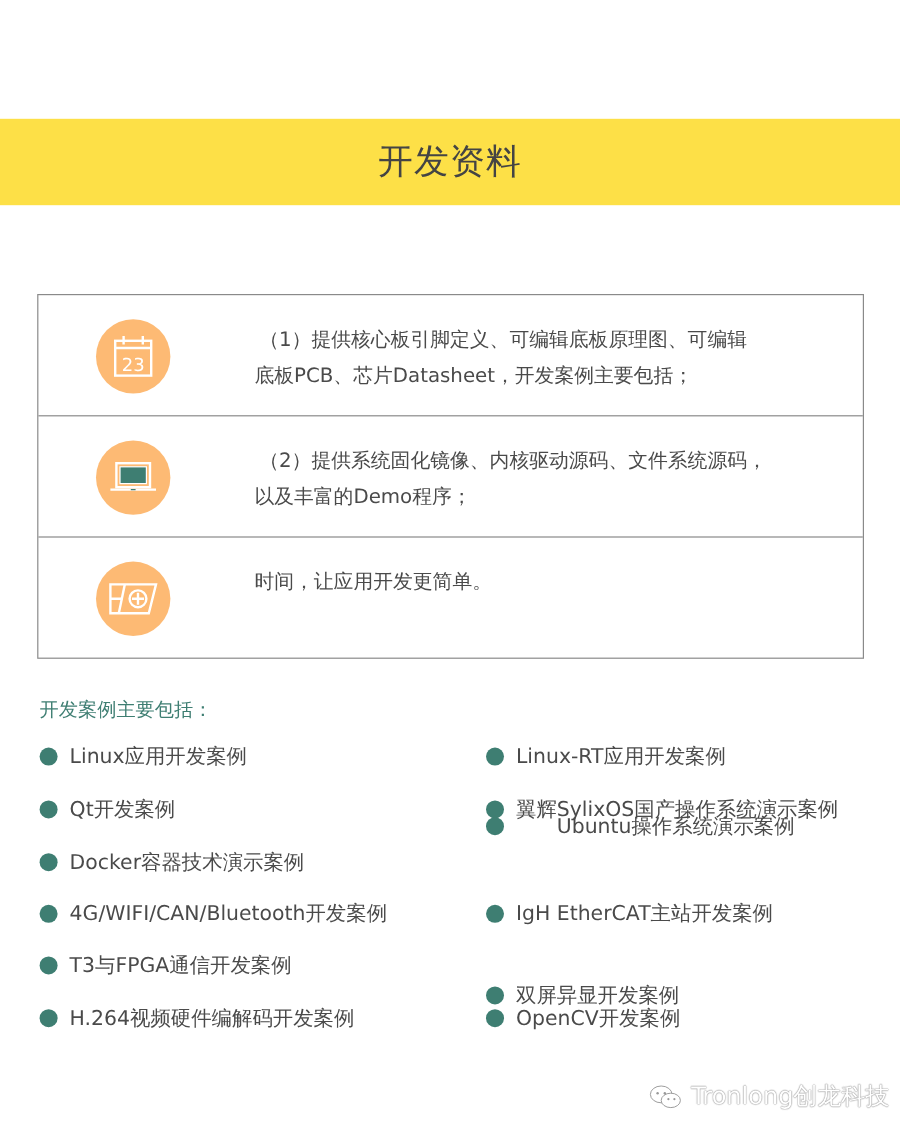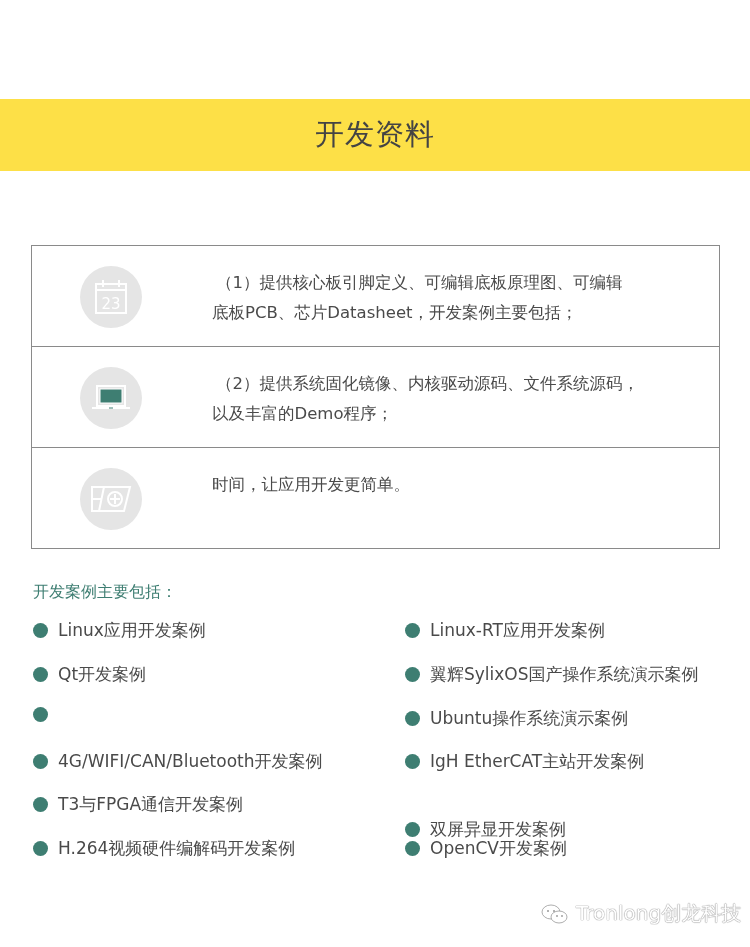--- a/index.html
+++ b/index.html
@@ -19,21 +19,21 @@
       position: absolute; left: 31px; top: 245px; width: 689px; height: 304px;
       border: 1.5px solid #8a8a8a;
     }
     .feature-row {
       position: relative; height: 101px;
       border-bottom: 1.5px solid #8a8a8a;
     }
     .feature-row:last-child { border-bottom: none; }
     .feature-icon {
       position: absolute; left: 48px; top: 20px; width: 62px; height: 62px;
-      border-radius: 50%; background: #e5e5e5;
+      border-radius: 50%; background: #fdba74;
       display: flex; align-items: center; justify-content: center;
     }
     .feature-text {
       position: absolute; left: 180px; top: 22px; width: 470px;
       font-size: 16.5px; line-height: 30px; color: #4a4a4a;
     }
     .feature-text .first { padding-left: 4px; }
 
     .cases-heading {
       position: absolute; left: 33px; top: 582px;
@@ -117,20 +117,21 @@
 <div class="case-item" style="left:33px;top:619px;">
   <span class="dot"></span>
   <span>Linux应用开发案例</span>
 </div>
 <div class="case-item" style="left:33px;top:663px;">
   <span class="dot"></span>
   <span>Qt开发案例</span>
 </div>
 <div class="case-item" style="left:33px;top:707px;">
   <span class="dot"></span>
+  <span>Docker容器技术演示案例</span>
 </div>
 <div class="case-item" style="left:33px;top:750px;">
   <span class="dot"></span>
   <span>4G/WIFI/CAN/Bluetooth开发案例</span>
 </div>
 <div class="case-item" style="left:33px;top:793px;">
   <span class="dot"></span>
   <span>T3与FPGA通信开发案例</span>
 </div>
 <div class="case-item" style="left:33px;top:837px;">
@@ -139,21 +140,21 @@
 </div>
 
 <div class="case-item" style="left:405px;top:619px;">
   <span class="dot"></span>
   <span>Linux-RT应用开发案例</span>
 </div>
 <div class="case-item" style="left:405px;top:663px;">
   <span class="dot"></span>
   <span>翼辉SylixOS国产操作系统演示案例</span>
 </div>
-<div class="case-item" style="left:405px;top:707px;">
+<div class="case-item" style="left:405px;top:677px;gap:34px;">
   <span class="dot"></span>
   <span>Ubuntu操作系统演示案例</span>
 </div>
 <div class="case-item" style="left:405px;top:750px;">
   <span class="dot"></span>
   <span>IgH EtherCAT主站开发案例</span>
 </div>
 <div class="case-item" style="left:405px;top:818px;">
   <span class="dot"></span>
   <span>双屏异显开发案例</span>

